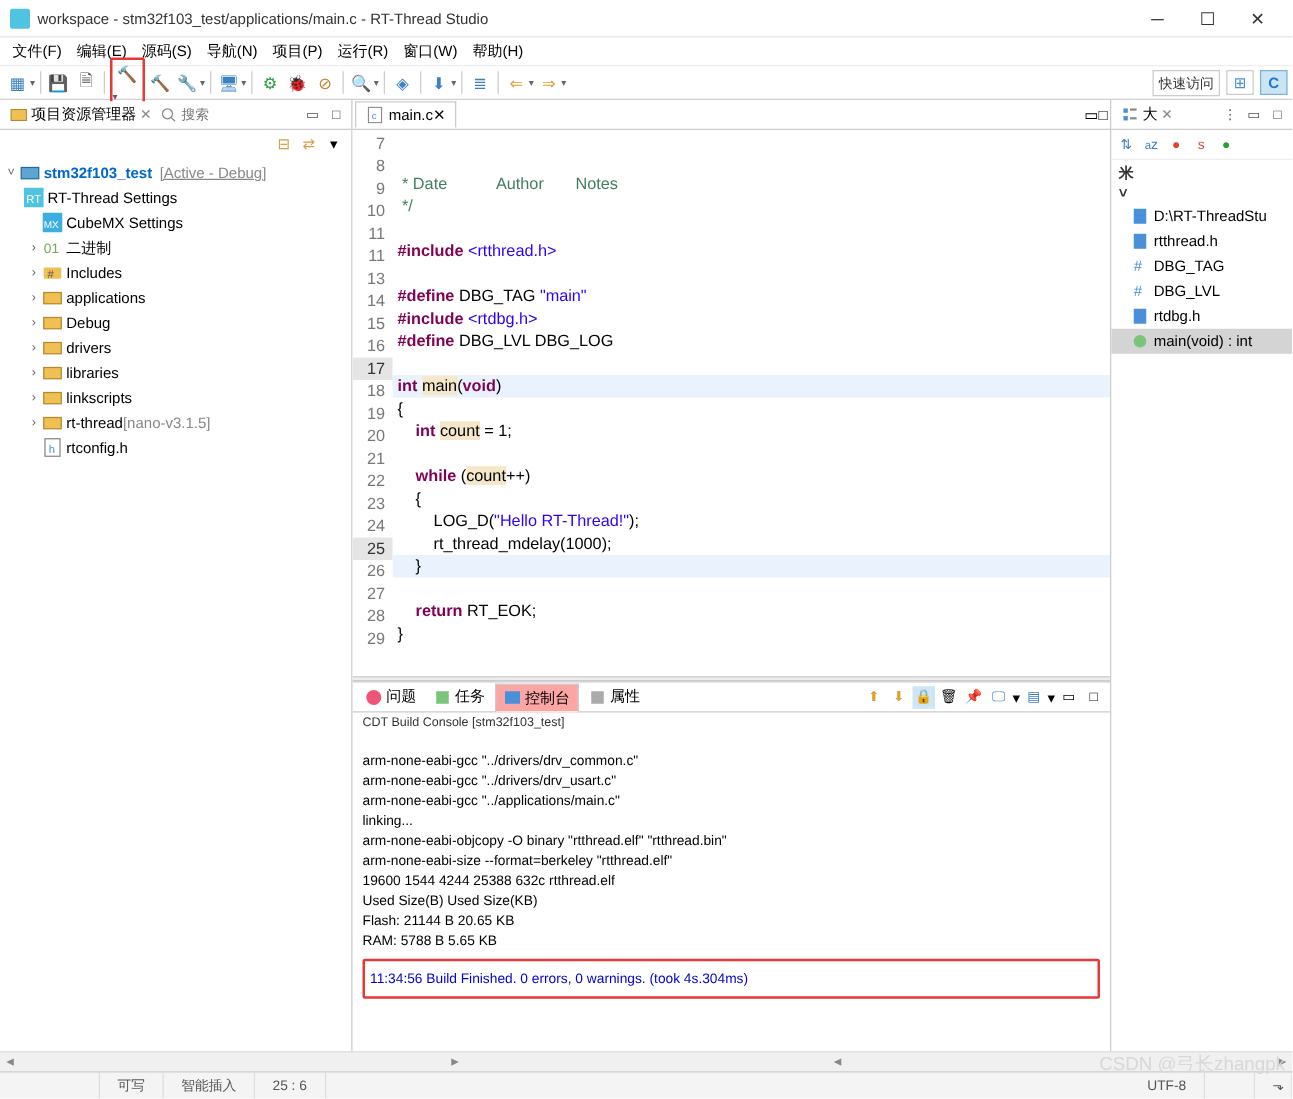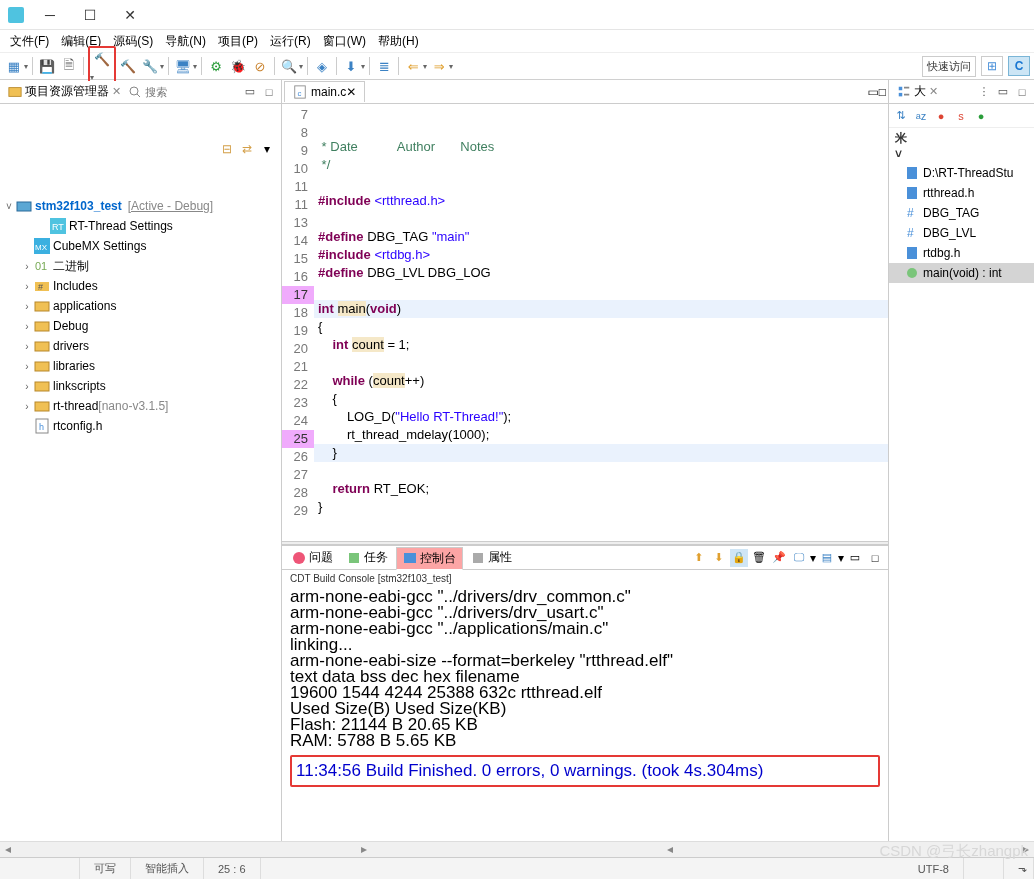--- a/index.html
+++ b/index.html
@@ -13,21 +13,21 @@
 .toolbar { height: 28px; display: flex; align-items: center; padding: 2px 4px; border-top: 1px solid #eee; border-bottom: 1px solid #d0d0d0; gap: 2px; }
 .toolbar .tbtn { width: 20px; height: 20px; display: flex; align-items: center; justify-content: center; cursor: pointer; font-size: 13px; }
 .toolbar .sep { width: 1px; height: 18px; background: #ccc; margin: 0 2px; }
 .toolbar .dd { font-size: 8px; color: #666; margin-left: -2px; cursor: pointer; }
 .toolbar .redbox { border: 2px solid #e53935; padding: 1px 2px; border-radius: 2px; }
 .toolbar .spacer { flex: 1; }
 .quickaccess { border: 1px solid #ccc; padding: 2px 4px; font-size: 11px; color: #333; }
 .perspbtn { border: 1px solid #ccc; width: 22px; height: 20px; display: flex; align-items: center; justify-content: center; margin-left: 3px; cursor: pointer; }
 .perspbtn.active { background: #cce5f5; border-color: #7ab5d6; }
 .mainarea { flex: 1; display: flex; overflow: hidden; }
-.leftpanel { width: 282px; border-right: 1px solid #ccc; display: flex; flex-direction: column; gap: 34px; }
+.leftpanel { width: 282px; border-right: 1px solid #ccc; display: flex; flex-direction: column; }
 .viewheader { height: 24px; display: flex; align-items: center; padding: 0 4px; border-bottom: 1px solid #ccc; font-size: 12px; gap: 3px; }
 .viewheader .vtab { display: flex; align-items: center; padding: 2px 4px; background: #fff; }
 .viewheader .vtab .vicon { width: 14px; height: 14px; margin-right: 3px; }
 .viewheader .close-x { font-size: 11px; color: #888; margin-left: 3px; cursor: pointer; }
 .viewheader .vspacer { flex: 1; }
 .viewheader .vbtn { width: 16px; height: 16px; display: flex; align-items: center; justify-content: center; cursor: pointer; font-size: 11px; color: #555; }
 .viewtoolbar { height: 22px; display: flex; align-items: center; justify-content: flex-end; padding: 0 6px; gap: 4px; }
 .viewtoolbar .vtbtn { width: 16px; height: 16px; cursor: pointer; display: flex; align-items: center; justify-content: center; }
 .tree { flex: 1; overflow: auto; padding: 2px 0; }
 .tree .node { display: flex; align-items: center; height: 20px; padding-left: 4px; cursor: pointer; white-space: nowrap; }
@@ -37,40 +37,40 @@
 .tree .projconf { color: #888; margin-left: 6px; text-decoration: underline; }
 .tree .nano { color: #888; }
 .centerpanel { flex: 1; display: flex; flex-direction: column; overflow: hidden; }
 .editortabs { height: 24px; display: flex; align-items: center; border-bottom: 1px solid #ccc; padding: 0 2px; }
 .editortab { display: flex; align-items: center; padding: 3px 8px; border: 1px solid #ccc; border-bottom: none; background: #fff; cursor: pointer; }
 .editortab .ficon { width: 14px; height: 14px; margin-right: 4px; }
 .etspacer { flex: 1; }
 .editor { flex: 1; display: flex; overflow: hidden; background: #fff; font-family: "Consolas", monospace; font-size: 13px; }
 .gutter { width: 32px; background: #fff; text-align: right; color: #787878; padding-top: 2px; }
 .gutter .ln { height: 18px; line-height: 18px; padding-right: 6px; }
-.gutter .ln.hl { background: #f0abfc; color: #333; }
+.gutter .ln.hl { background: #e5e5e5; color: #333; }
 .codearea { flex: 1; overflow: auto; padding-top: 2px; margin-top: 32px; }
 .codeline { height: 18px; line-height: 18px; white-space: pre; padding-left: 4px; }
 .codeline.hl { background: #eaf2fd; }
 .cm { color: #3f7f5f; }
 .kw { color: #7f0055; font-weight: bold; }
 .str { color: #2a00ff; }
 .inc { color: #2a00ff; }
 .pp { color: #7f0055; font-weight: bold; }
 .hl-var { background: #f5e8c8; }
 .split-h { height: 4px; background: #eee; border-top: 1px solid #ccc; border-bottom: 1px solid #ccc; cursor: ns-resize; }
 .bottompanel { height: 296px; display: flex; flex-direction: column; border-top: 1px solid #ccc; }
 .bottomtabs { height: 24px; display: flex; align-items: center; padding: 0 4px; border-bottom: 1px solid #ccc; gap: 2px; }
 .bottomtabs .btab { display: flex; align-items: center; padding: 2px 6px; cursor: pointer; font-size: 12px; }
 .bottomtabs .btab.active { background: #fca5a5; border: 1px solid #ccc; border-bottom: 1px solid #fff; margin-bottom: -1px; }
 .bottomtabs .bticon { width: 14px; height: 14px; margin-right: 3px; }
 .bottomtabs .btspacer { flex: 1; }
 .bottomtabs .btbtn { width: 18px; height: 18px; display: flex; align-items: center; justify-content: center; cursor: pointer; font-size: 11px; }
 .console-title { padding: 3px 8px; font-size: 10px; color: #333; }
-.console { flex: 1; overflow: auto; padding: 2px 8px; font-family: "Consolas", monospace; font-size: 17px; color: #000; line-height: 16px; }
+.console { flex: 1; overflow: auto; padding: 2px 8px; font-family: "Consolas", monospace; font-size: 11px; color: #000; line-height: 16px; margin-top: 12px; }
 .console .redframe { border: 2px solid #e53935; padding: 6px 4px; margin-top: 6px; border-radius: 2px; }
 .console .bluetxt { color: #0000cd; }
 .rightpanel { width: 146px; border-left: 1px solid #ccc; display: flex; flex-direction: column; }
 .outline-tools { height: 24px; display: flex; align-items: center; padding: 0 4px; gap: 4px; border-bottom: 1px solid #eee; }
 .outline-tools .obtn { width: 16px; height: 16px; cursor: pointer; display: flex; align-items: center; justify-content: center; font-size: 11px; }
 .outline-list { flex: 1; overflow: auto; }
 .outline-list .oitem { display: flex; align-items: center; height: 20px; padding-left: 16px; cursor: pointer; white-space: nowrap; font-size: 12px; }
 .outline-list .oitem.sel { background: #d4d4d4; }
 .outline-list .oicon { width: 14px; height: 14px; margin-right: 4px; flex-shrink: 0; }
 .statusbar { height: 22px; border-top: 1px solid #ccc; display: flex; align-items: center; font-size: 11px; color: #555; background: #f4f4f4; }
@@ -80,20 +80,21 @@
 .scroll-bottom { height: 16px; background: #f0f0f0; border-top: 1px solid #ddd; display: flex; }
 .scroll-bottom .sbl { width: 16px; text-align: center; color: #888; }
 .scroll-bottom .sbt { flex: 1; }
 svg { display: block; }
 </style>
 </head>
 <body>
 
 <div class="titlebar">
   <div class="logo"></div>
+  <div class="title">workspace - stm32f103_test/applications/main.c - RT-Thread Studio</div>
   <div class="winbtn">─</div>
   <div class="winbtn">☐</div>
   <div class="winbtn">✕</div>
 </div>
 
 <div class="menubar">
   <div class="mitem">文件(F)</div>
   <div class="mitem">编辑(E)</div>
   <div class="mitem">源码(S)</div>
   <div class="mitem">导航(N)</div>
@@ -172,21 +173,21 @@
     <div class="tree">
       <div class="node" style="padding-left:2px">
         <span class="arrow">˅</span>
         <svg class="nicon" viewBox="0 0 16 16">
             <rect x="1" y="4" width="14" height="9" fill="#5ba7d4" stroke="#2a6a9a"></rect>
           </svg>
         <span class="projname">stm32f103_test</span>
         <span class="projconf">[Active - Debug]</span>
       </div>
       <div id="tree-items">
-          <div class="node" style="padding-left:36px">
+          <div class="node" style="padding-left:5px">
             <span class="arrow"></span>
             <svg class="nicon" viewBox="0 0 16 16">
               <rect width="16" height="16" fill="#4fc3e0"></rect>
               <text x="2" y="12" font-size="9" fill="#fff">RT</text>
             </svg>
             <span>RT-Thread Settings</span>
           </div>
           <div class="node" style="padding-left:20px">
             <span class="arrow"></span>
             <svg class="nicon" viewBox="0 0 16 16">
@@ -370,22 +371,22 @@
           <span class="dd">▾</span>
         <div class="btbtn">▭</div>
         <div class="btbtn">□</div>
       </div>
       <div class="console-title">CDT Build Console [stm32f103_test]</div>
       <div class="console" id="console-body">
           <div>arm-none-eabi-gcc "../drivers/drv_common.c"</div>
           <div>arm-none-eabi-gcc "../drivers/drv_usart.c"</div>
           <div>arm-none-eabi-gcc "../applications/main.c"</div>
           <div>linking...</div>
+          <div>arm-none-eabi-objcopy -O binary "rtthread.elf"  "rtthread.bin"</div>
           <div>arm-none-eabi-size --format=berkeley "rtthread.elf"</div>
-          <div>   text       data        bss        dec        hex    filename</div>
           <div>  19600       1544       4244      25388       632c    rtthread.elf</div>
           <div></div>
           <div>             Used Size(B)           Used Size(KB)</div>
           <div>Flash:         21144 B               20.65 KB</div>
           <div>RAM:           5788 B                5.65 KB</div>
           <div class="redframe"><span class="bluetxt">11:34:56 Build Finished. 0 errors, 0 warnings. (took 4s.304ms)</span></div>
         </div>
     </div>
   </div>
 

